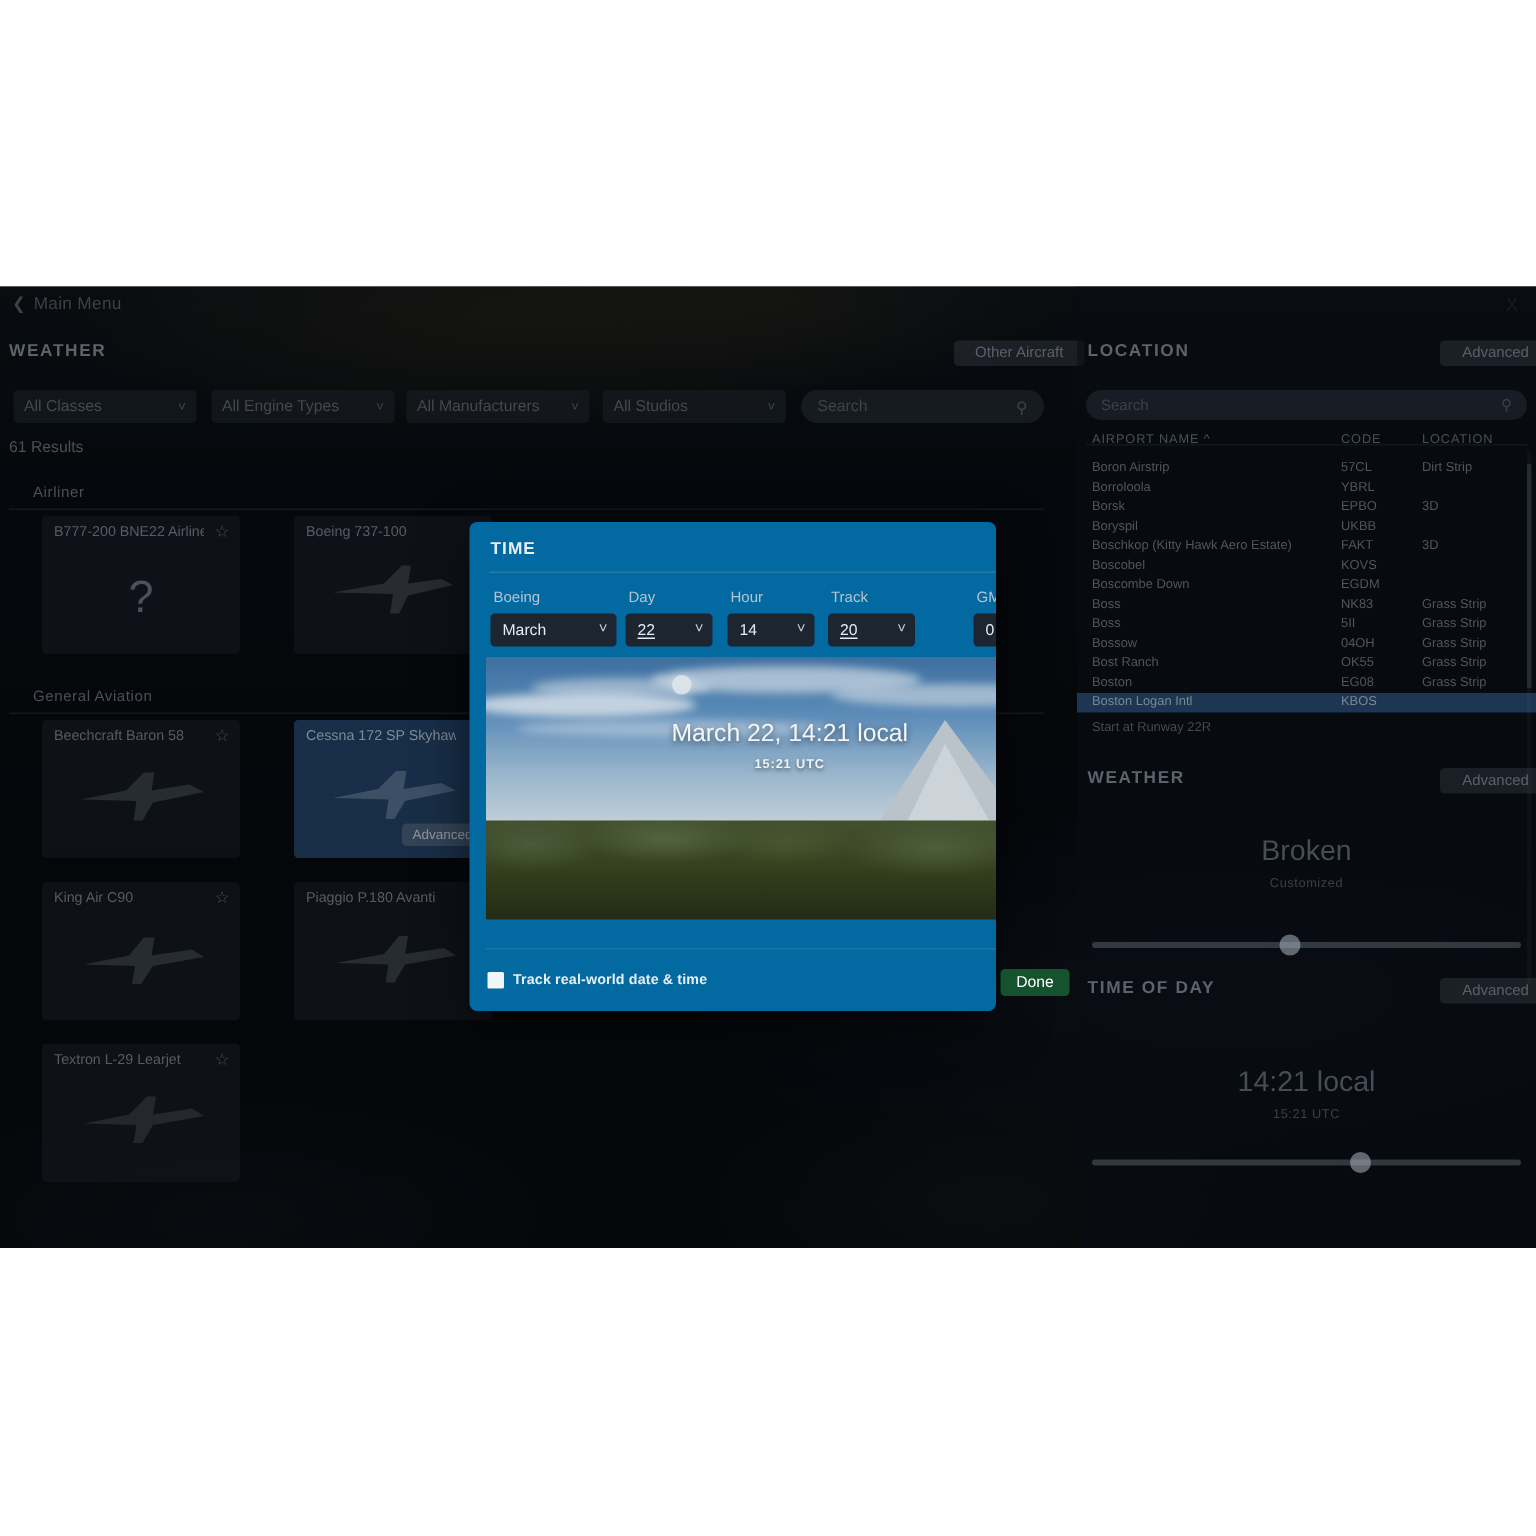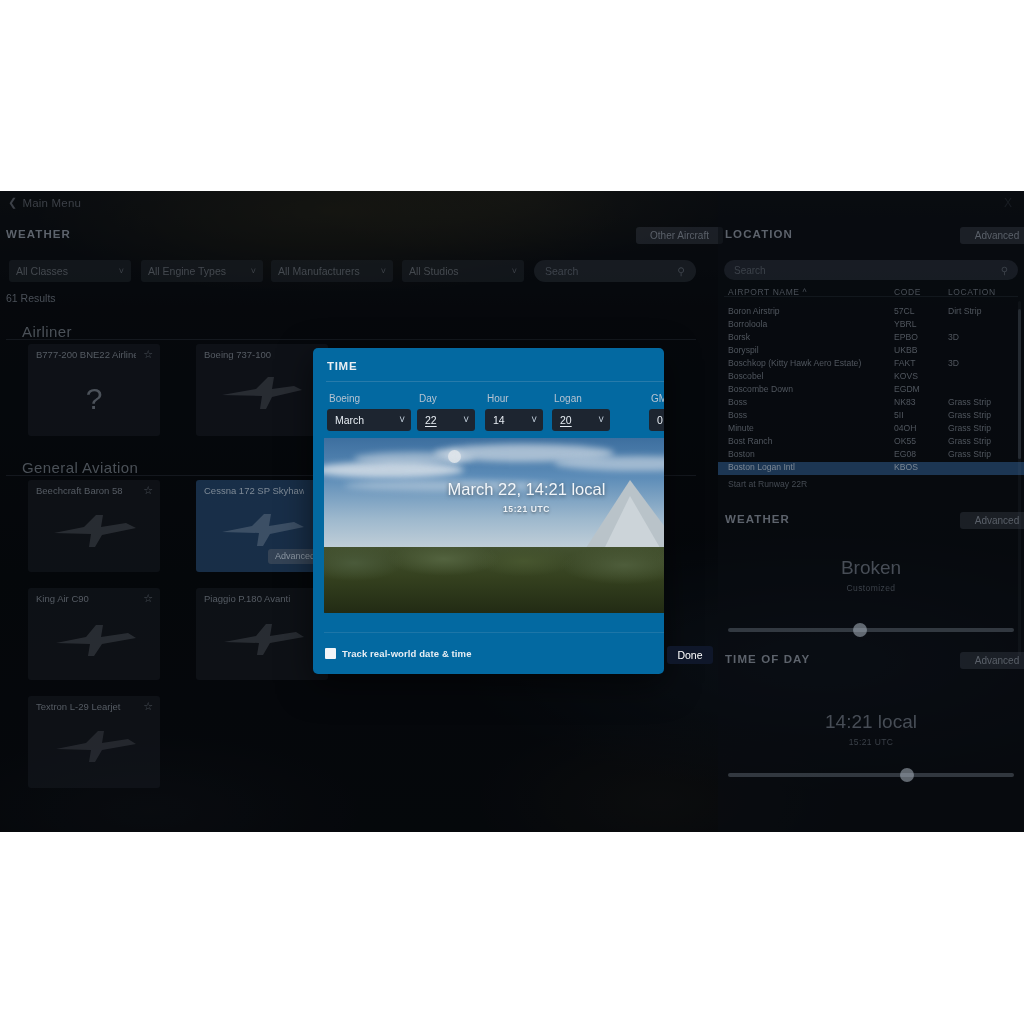--- a/index.html
+++ b/index.html
@@ -66,21 +66,21 @@
   .dropdown .caret { font-size: 9px; color: #3f444b; }
   .search-box {
     position: absolute; height: 22px; border-radius: 11px;
     background: rgba(36,41,49,0.55);
     display: flex; align-items: center; justify-content: space-between;
     padding: 0 11px; box-sizing: border-box;
     font-size: 10.5px; color: #3e444c;
   }
   .results-count { position: absolute; left: 6px; top: 101px; font-size: 10.5px; color: #4a5058; }
 
-  .cat-label { position: absolute; font-size: 15px; color: #4b5158; letter-spacing: .4px; }
+  .cat-label { position: absolute; font-size: 10px; color: #4b5158; letter-spacing: .4px; }
   .cat-rule { position: absolute; height: 1px; background: rgba(90,100,115,0.18); }
 
   .plane-card {
     position: absolute; border-radius: 3px;
     background: rgba(22,26,33,0.55);
     overflow: hidden;
   }
   .plane-card.selected { background: rgba(32,62,95,0.72); }
   .plane-card .card-title {
     position: absolute; left: 8px; top: 5px; right: 24px;
@@ -183,21 +183,21 @@
     position: absolute; left: 0; top: 66px; width: 405px; text-align: center;
     font-size: 8.5px; font-weight: bold; letter-spacing: .6px; color: #eef3f8; text-shadow: 0 1px 3px rgba(0,0,0,0.55);
   }
 
   .dlg-foot-rule { position: absolute; left: 11px; top: 284px; width: 405px; height: 1px; background: rgba(170,188,208,0.16); }
   .track-wrap { position: absolute; left: 12px; top: 300px; display: flex; align-items: center; gap: 6px; }
   .checkbox { width: 11px; height: 11px; background: #f2f5f8; border-radius: 1px; }
   .track-label { font-size: 9.5px; font-weight: bold; color: #e8eef4; letter-spacing: .1px; }
   .done-btn {
     position: absolute; left: 667px; top: 646px; width: 46px; height: 18px;
-    background: #0f172a; border-radius: 3px;
+    background: #14532d; border-radius: 3px;
     display: flex; align-items: center; justify-content: center;
     font-size: 10.5px; color: #ffffff;
   }
 </style>
 </head>
 <body>
 
 <div id="root">
 
   <div id="app">
@@ -353,21 +353,21 @@
         <span class="nm">Boss</span>
         <span class="cd">NK83</span>
         <span class="ft">Grass Strip</span>
       </div>
       <div class="arow" style="top:219px;">
         <span class="nm">Boss</span>
         <span class="cd">5II</span>
         <span class="ft">Grass Strip</span>
       </div>
       <div class="arow" style="top:232px;">
-        <span class="nm">Minute</span>
+        <span class="nm">Bossow</span>
         <span class="cd">04OH</span>
         <span class="ft">Grass Strip</span>
       </div>
       <div class="arow" style="top:245px;">
         <span class="nm">Bost Ranch</span>
         <span class="cd">OK55</span>
         <span class="ft">Grass Strip</span>
       </div>
       <div class="arow" style="top:258px;">
         <span class="nm">Boston</span>
@@ -425,21 +425,21 @@
 
     <div class="field" style="left:172px; width:58px;">
       <div class="flabel">Hour</div>
       <div class="fselect" style="width:58px;">
         <span class="fval">14</span>
         <span class="fcaret">˅</span>
       </div>
     </div>
 
     <div class="field" style="left:239px; width:58px;">
-      <div class="flabel">Logan</div>
+      <div class="flabel">Track</div>
       <div class="fselect" style="width:58px;">
         <span class="fval focused">20</span>
         <span class="fcaret">˅</span>
       </div>
     </div>
 
     <div class="field" style="left:336px; width:78px;">
       <div class="flabel">GMT Offset</div>
       <div class="fselect" style="width:78px;">
         <span class="fval">0</span>

